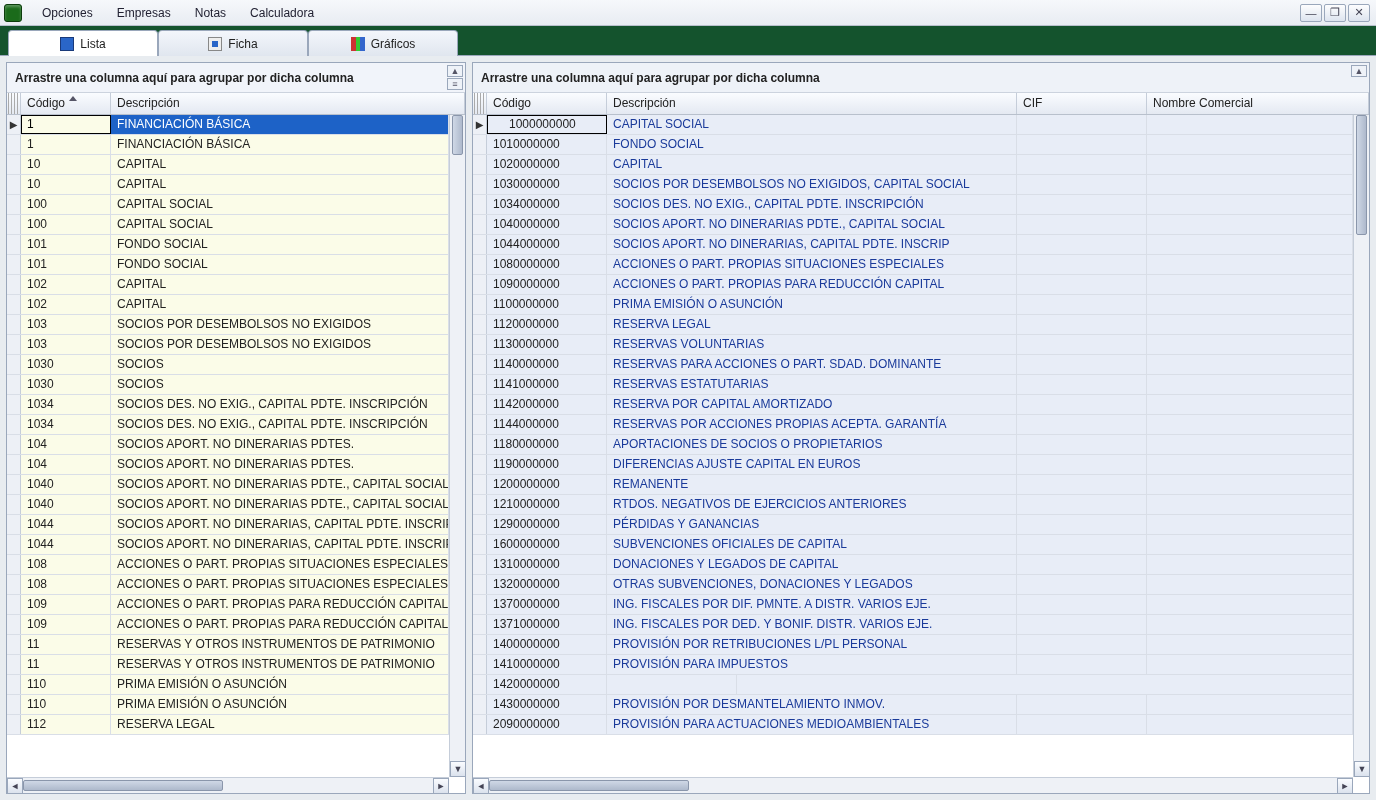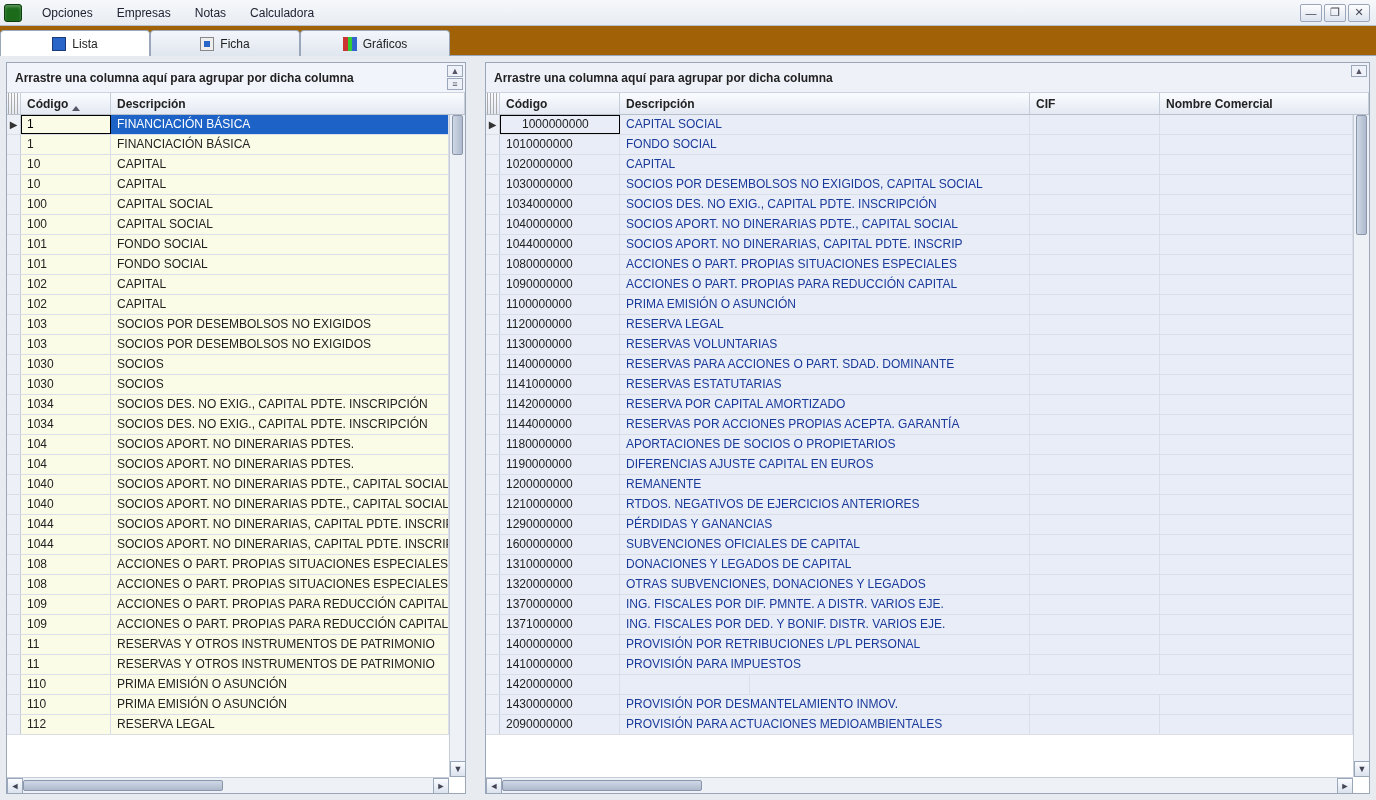--- a/index.html
+++ b/index.html
@@ -44,23 +44,24 @@
   border-radius: 2px;
   font-size: 11px;
   display: flex; align-items: center; justify-content: center;
   color: #445;
   cursor: default;
 }
 
 
 .tabstrip {
   height: 30px;
-  background: #a16207;
+  background: #14532d;
   display: flex;
   align-items: flex-end;
+  padding-left: 8px;
   border-bottom: 1px solid #9aa7bb;
 }
 .tab {
   width: 150px;
   height: 26px;
   border: 1px solid #9aa7bb;
   border-bottom: none;
   margin-right: 0;
   display: flex;
   align-items: center;
@@ -78,21 +79,21 @@
 .tab-icon.lista { background: #2a66c8; border:1px solid #1a3a7a;}
 .tab-icon.ficha { background: #eee; border:1px solid #888; position:relative;}
 .tab-icon.ficha::after{content:"";position:absolute;top:3px;left:3px;width:6px;height:6px;background:#2a66c8;}
 .tab-icon.graficos { background: linear-gradient(90deg,#c33 33%,#3c3 33% 66%,#36c 66%);}
 
 
 .main {
   display: flex;
   height: calc(800px - 26px - 30px);
   padding: 6px;
-  gap: 19px;
+  gap: 6px;
 }
 .pane {
   flex: 1;
   background: #fff;
   border: 1px solid #9aa7bb;
   display: flex;
   flex-direction: column;
   min-width: 0;
 }
 .pane-left { flex: 0 0 460px; }
@@ -124,24 +125,24 @@
 
 .colhdr {
   display: flex;
   height: 22px;
   background: linear-gradient(to bottom,#fafcff,#e4e9f2);
   border-bottom: 1px solid #b8c0cc;
 }
 .colhdr .col {
   border-right: 1px solid #c5cdd9;
   padding: 3px 6px;
-  font-weight: bold;
+  font-weight: normal;
   color: #222;
   display: flex;
-  align-items: flex-end;
+  align-items: flex-start;
   gap: 4px;
   overflow: hidden;
 }
 .col-handle {
   width: 14px;
   border-right: 1px solid #c5cdd9;
   background: repeating-linear-gradient(90deg,#aaa 0 1px,transparent 1px 3px);
   background-size: 6px 6px;
   background-position: 4px center;
 }

